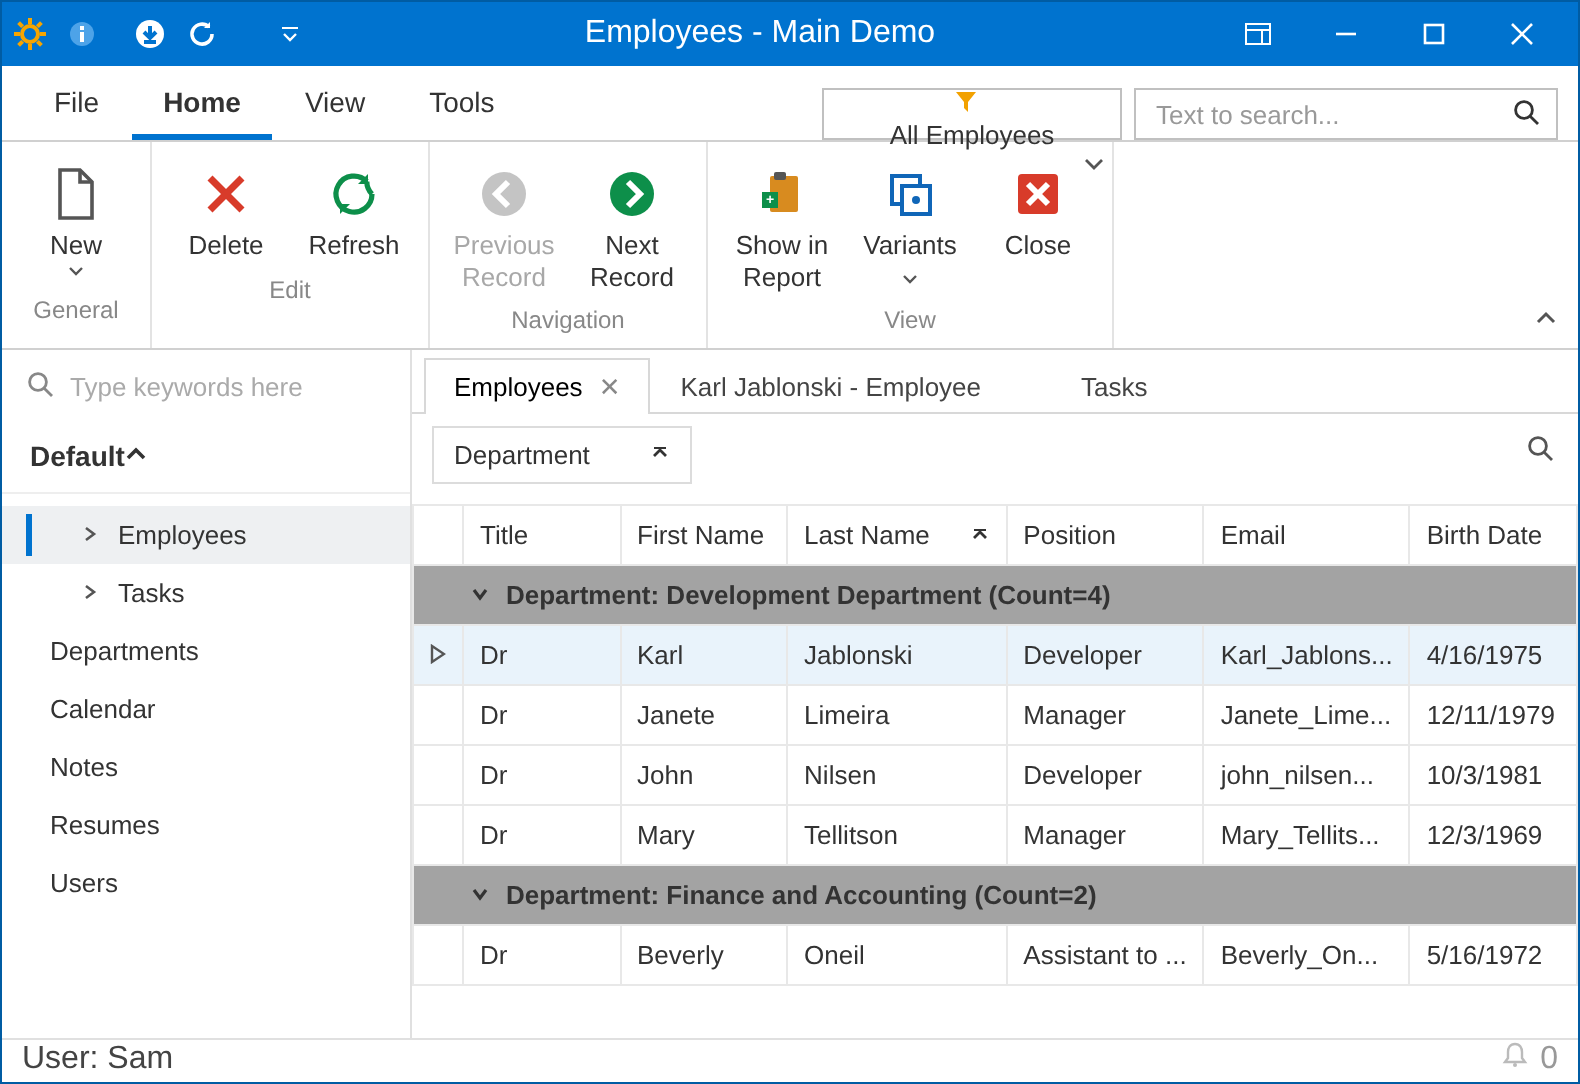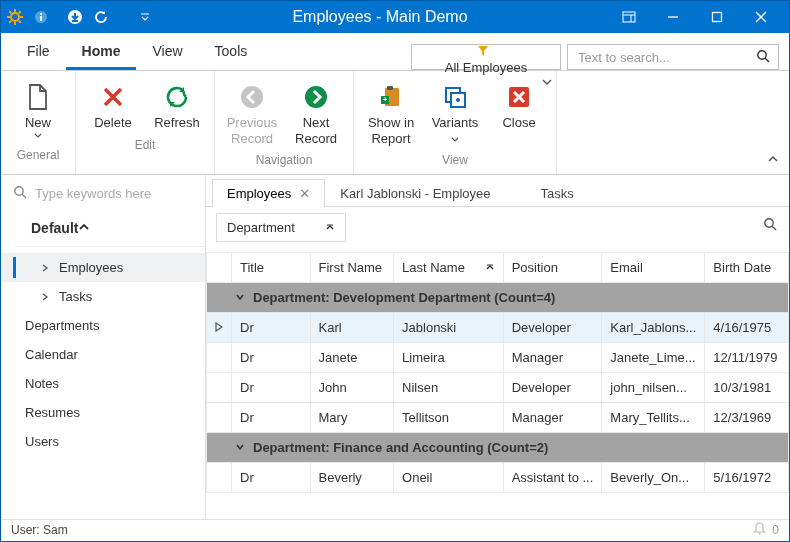--- a/index.html
+++ b/index.html
@@ -78,21 +78,21 @@
   .body {
     display:flex; height:calc(542px - 32px - 38px - 104px - 24px);
   }
   .sidebar {
     width:205px; border-right:1px solid #e0e0e0; display:flex; flex-direction:column;
   }
   .side-search { display:flex; align-items:center; gap:8px; padding:10px 12px; color:#aaa; }
   .side-search .mag { color:#888; }
   .side-head {
     display:flex; align-items:center; padding:8px 14px 10px;
-    font-weight:600; font-size:14px; border-bottom:1px solid #eee;margin-left:16px;
+    font-weight:600; font-size:14px; border-bottom:1px solid #eee;
   }
   .side-tree { padding:6px 0; }
   .tree-item {
     padding:7px 12px 7px 24px; display:flex; align-items:center; gap:8px; cursor:pointer;
     position:relative;
   }
   .tree-item.sub { padding-left:40px; }
   .tree-item.active { background:#eef0f2; }
   .tree-item.active::before {
     content:""; position:absolute; left:12px; top:4px; bottom:4px; width:3px; background:#0073cf;
@@ -123,21 +123,21 @@
 
   table.grid { border-collapse:collapse; width:100%; }
   .grid th, .grid td { border:1px solid #e8e8e8; padding:7px 8px; text-align:left; font-size:13px; white-space:nowrap; overflow:hidden; text-overflow:ellipsis;}
   .grid th { background:#fff; font-weight:400; color:#333;}
   .grid th.indcol, .grid td.indcol { width:20px; text-align:center; color:#666;}
   .grid tr.grouprow td { font-weight:600; background:#a3a3a3;}
   .grid tr.selected td { background:#e9f3fb; }
   .grid .gcaret { margin-right:8px; display:inline-block;}
 
   .statusbar {
-    height:20px; border-top:1px solid #e0e0e0; display:flex; align-items:center; padding:0 10px; font-size:12px; color:#444;
+    height:20px; border-top:1px solid #e0e0e0; display:flex; align-items:center; padding:0 10px; font-size:16px; color:#444;
     justify-content:space-between;
   }
   .statusbar .right { display:flex; align-items:center; gap:6px; color:#999;}
 </style>
 </head>
 <body>
 
 <div class="titlebar">
   <div class="tb-left">
     <span class="tb-icon">

